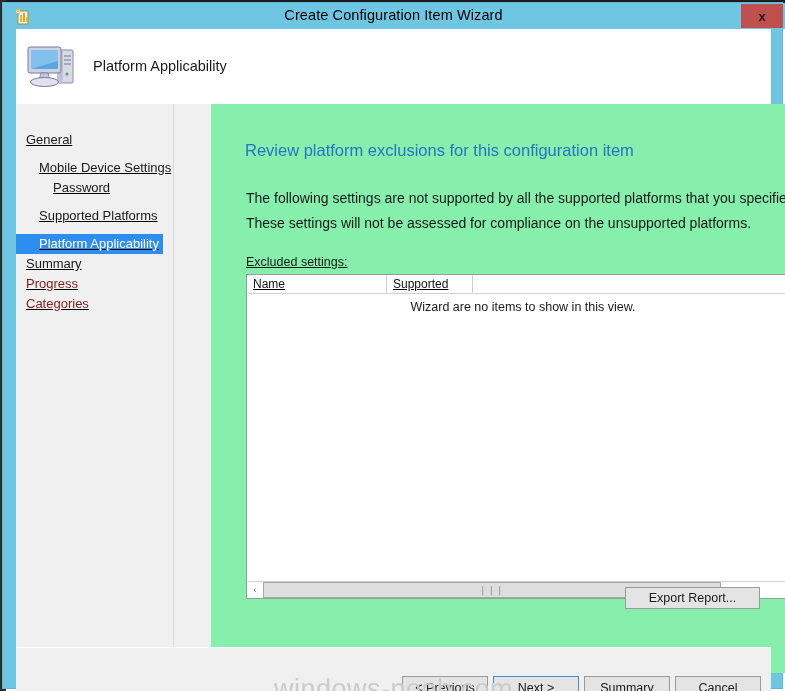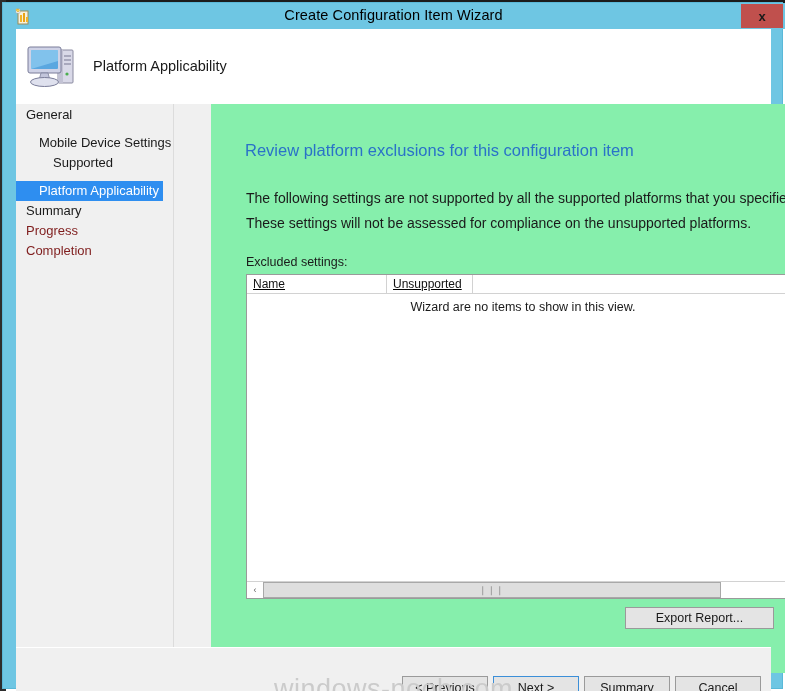--- a/index.html
+++ b/index.html
@@ -129,21 +129,21 @@
   }
   .nav-item.lvl1 { padding-left: 10px; }
   .nav-item.lvl2 { padding-left: 23px; margin-top: 8px; }
   .nav-item.lvl3 { padding-left: 37px; }
   .nav-item.selected {
     background: #2e8ef0;
     color: #ffffff;
     margin-right: 10px;
   }
   .nav-item.disabled { color: #7f1d1d; }
-  #nav-list { padding-top: 1px; }
+  #nav-list { padding-top: 26px; text-decoration: underline; }
 
   
   #sidebar-scroll {
     position: absolute;
     left: 9px;
     bottom: 6px;
     width: 157px;
     height: 17px;
     background: #f0f0f0;
     border: 1px solid #a0a0a0;
@@ -208,20 +208,21 @@
     font-size: 14px;
     color: #1a1a1a;
     line-height: 25px;
   }
   #excluded-label {
     position: absolute;
     left: 35px;
     top: 151px;
     font-size: 12.5px;
     color: #1a1a1a;
+    text-decoration: underline;
   }
 
   
   #list-view {
     position: absolute;
     left: 35px;
     top: 170px;
     width: 554px;
     height: 325px;
     background: #ffffff;
@@ -267,22 +268,22 @@
     display: flex;
     align-items: stretch;
   }
   #list-scroll .sb-arrow { background: #ffffff; }
   #list-scroll .sb-track { background: #ffffff; }
 
   
   #export-report-button {
     position: absolute;
     left: 414px;
-    top: 503px;
-    width: 149px;
+    top: 483px;
+    width: 135px;
     height: 22px;
     background: #e4e4e4;
     border: 1px solid #9a9a9a;
     box-sizing: border-box;
     font-size: 12.5px;
     color: #1a1a1a;
     cursor: pointer;
   }
 
   
@@ -378,46 +379,47 @@
           <ellipse cx="19.5" cy="41" rx="14" ry="4.5" fill="#dfe1ee" stroke="#7a7d99" stroke-width="1"></ellipse>
         </svg>
       </div>
       <div id="header-title">Platform Applicability</div>
     </div>
 
     <div id="sidebar">
       <div id="nav-list">
           <div class="nav-item lvl1">General</div>
           <div class="nav-item lvl2">Mobile Device Settings</div>
-          <div class="nav-item lvl3">Supported</div>
+          <div class="nav-item lvl3">Password</div>
+          <div class="nav-item lvl2">Supported Platforms</div>
           <div class="nav-item lvl2 selected">Platform Applicability</div>
           <div class="nav-item lvl1">Summary</div>
           <div class="nav-item lvl1 disabled">Progress</div>
-          <div class="nav-item lvl1 disabled">Completion</div>
+          <div class="nav-item lvl1 disabled">Categories</div>
         </div>
 
       <div id="sidebar-scroll">
         <div class="sb-arrow">‹</div>
         <div class="sb-track">
           <div class="sb-thumb" style="width:80%;">❘❘❘</div>
         </div>
         <div class="sb-arrow">›</div>
       </div>
     </div>
 
     <div id="main-content">
 
       <div id="page-heading">Review platform exclusions for this configuration item</div>
       <div id="page-description">The following settings are not supported by all the supported platforms that you specified. These settings will not be assessed for compliance on the unsupported platforms.</div>
       <div id="excluded-label">Excluded settings:</div>
 
       <div id="list-view">
         <div id="list-header">
           <div class="col-head" id="col-name">Name</div>
-          <div class="col-head" id="col-categories">Unsupported</div>
+          <div class="col-head" id="col-categories">Supported</div>
         </div>
         <div id="list-empty">Wizard are no items to show in this view.</div>
 
         <div id="list-scroll">
           <div class="sb-arrow">‹</div>
           <div class="sb-track">
             <div class="sb-thumb" style="width:88%;">❘❘❘</div>
           </div>
           <div class="sb-arrow">›</div>
         </div>

